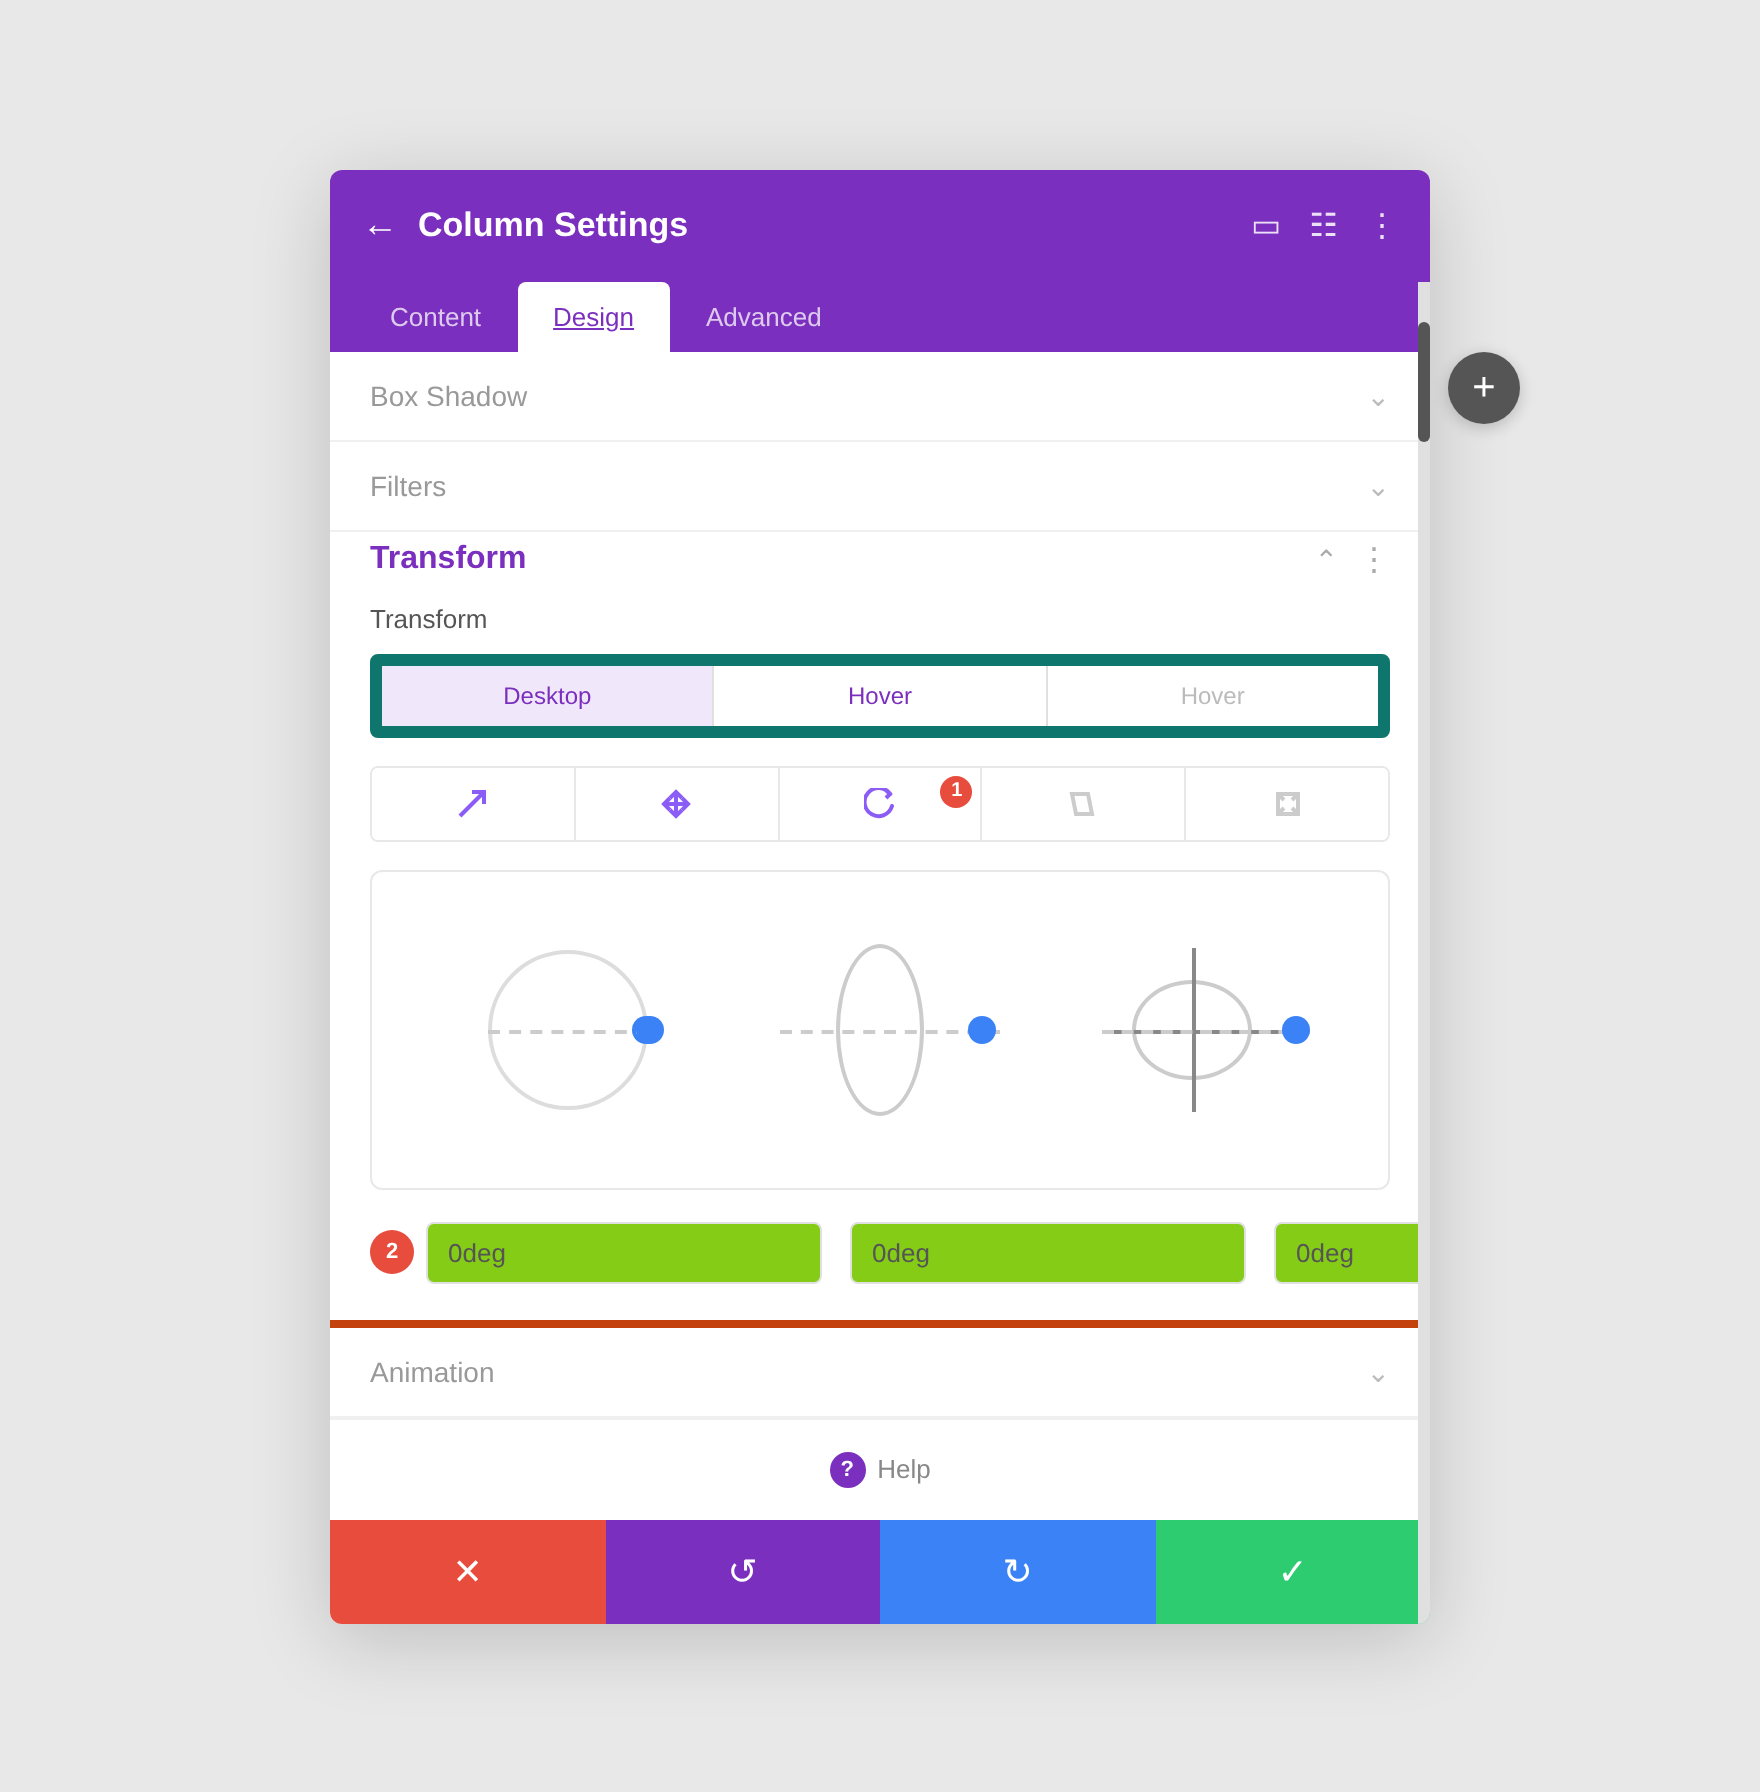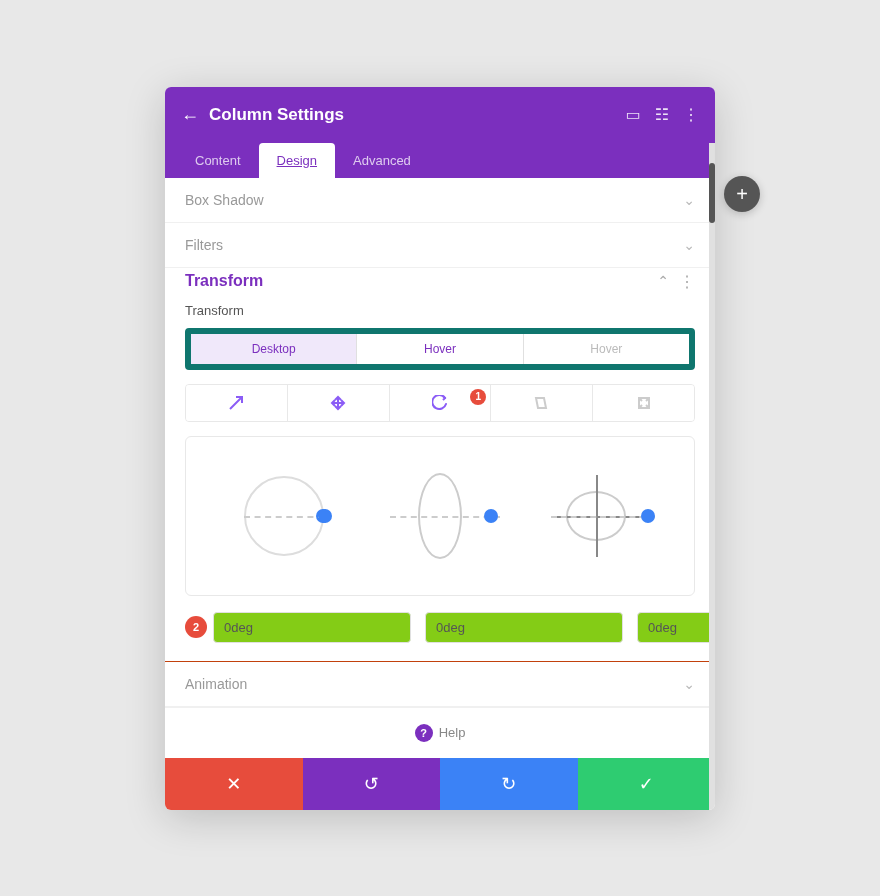--- a/index.html
+++ b/index.html
@@ -292,21 +292,21 @@
       border-radius: 4px;
       padding: 7px 10px;
       font-size: 13px;
       color: #555;
       text-align: left;
       background: #84cc16;
     }
 
     
     .animation-section {
-      border-top: 1px solid #c2410c;
+      border-top: 4px solid #c2410c;
     }
 
     
     .help-row {
       display: flex;
       align-items: center;
       justify-content: center;
       gap: 6px;
       padding: 16px;
       border-top: 1px solid #f0f0f0;

